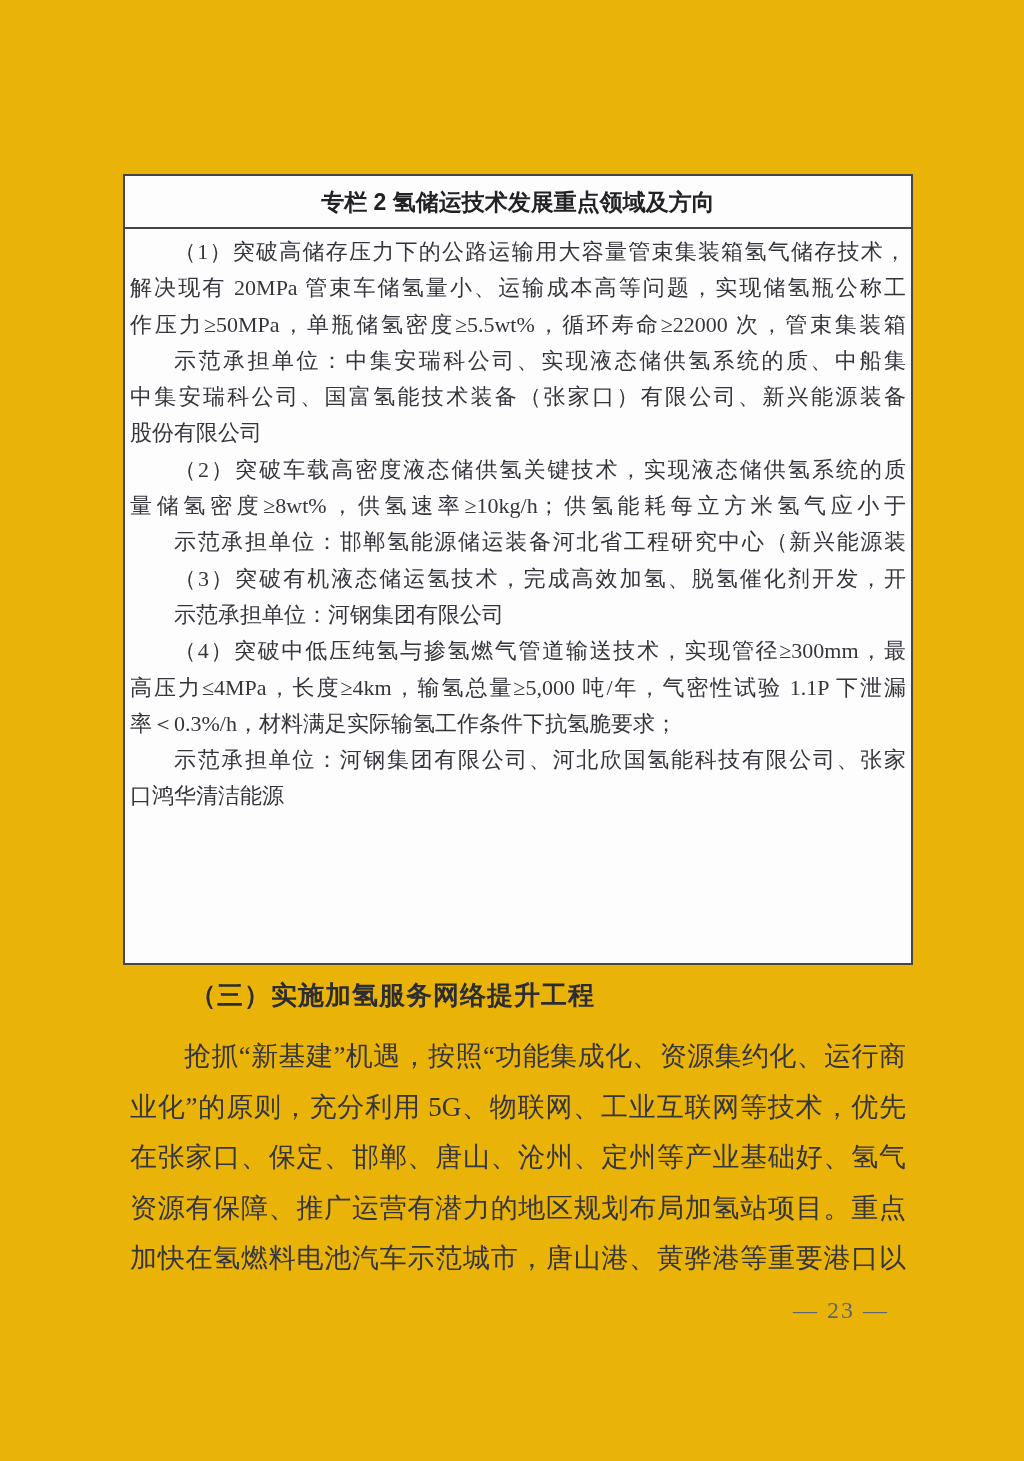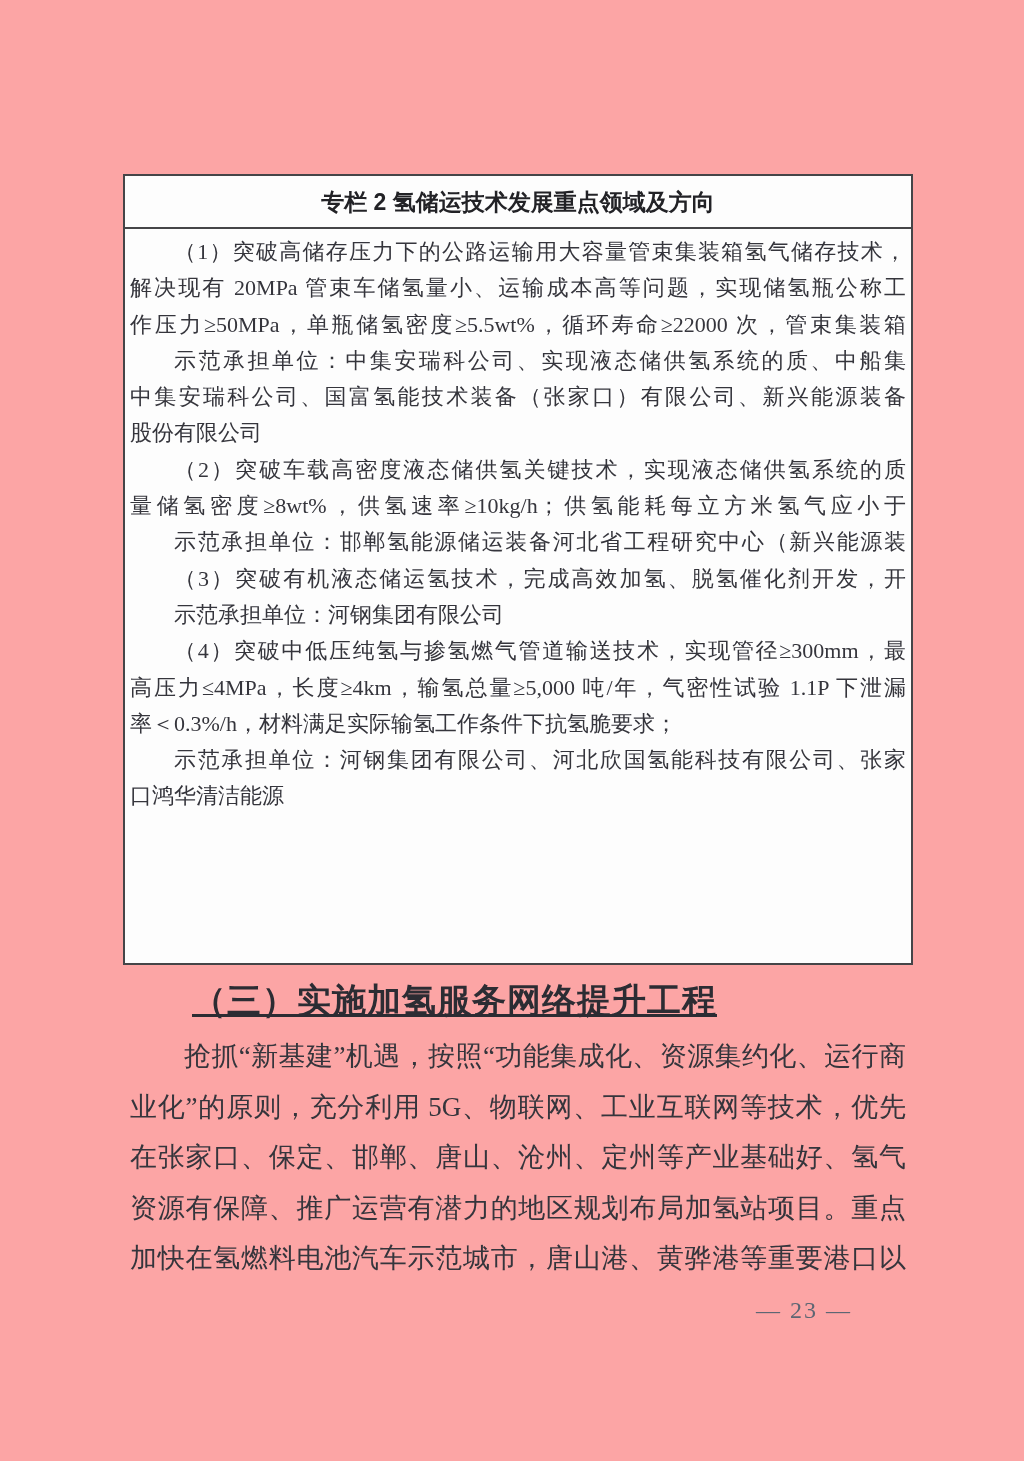--- a/index.html
+++ b/index.html
@@ -5,21 +5,21 @@
   html, body {
     margin: 0;
     padding: 0;
     background: #e9e9e9;
   }
   .page {
     position: relative;
     width: 1024px;
     height: 1461px;
     margin: 0 auto;
-    background: #fca5a5;
+    background: #eab308;
     color: #32323a;
     font-family: "Liberation Serif", "DejaVu Serif", serif;
     overflow: hidden;
   }
 
   
   .callout-box {
     position: absolute;
     left: 123px;
     top: 174px;
@@ -52,30 +52,29 @@
     text-align: justify;
     color: #35353c;
     overflow: hidden;
   }
   .box-line.full { text-align-last: justify; }
   .box-line.indent { text-indent: 2em; }
 
   
   .section-heading {
     position: absolute;
-    left: 124px;
+    left: 138px;
     top: 978px;
     width: 778px;
-    font-size: 34px;
+    font-size: 26px;
     font-weight: 700;
     color: #2c2c33;
     text-indent: 2em;
     letter-spacing: 1px;
     overflow: hidden;
-    text-decoration: underline;
   }
   .body-paragraph {
     position: absolute;
     left: 130px;
     top: 1031px;
     width: 776px;
     overflow: hidden;
   }
   .para-line {
     font-size: 27px;
@@ -86,20 +85,21 @@
     overflow: hidden;
   }
   .para-line.indent { text-indent: 2em; }
 
   
   .page-number {
     position: absolute;
     left: 756px;
     top: 1297px;
     width: 170px;
+    text-align: center;
     font-size: 24px;
     letter-spacing: 2px;
     color: #5d6673;
   }
 </style>
 </head>
 <body>
 
 <div class="page">
 

